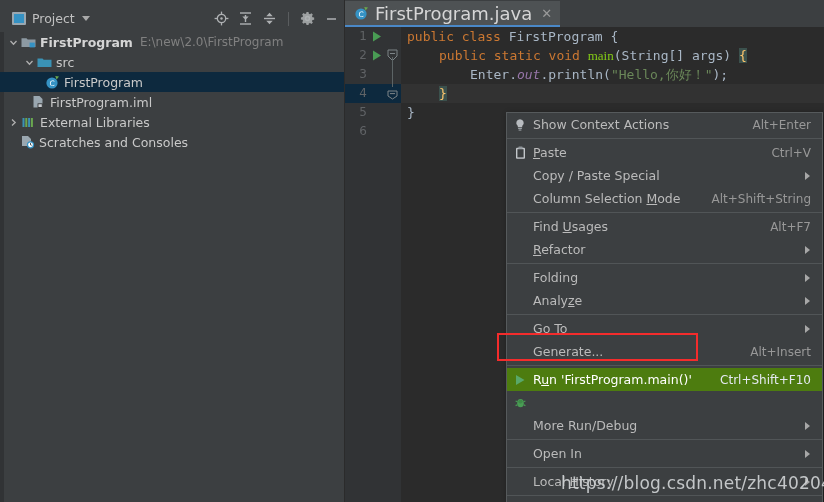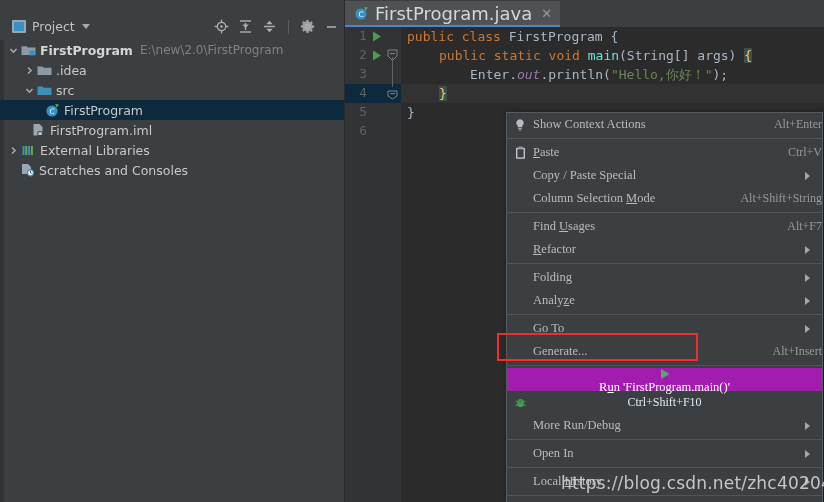--- a/index.html
+++ b/index.html
@@ -11,21 +11,21 @@
     overflow: hidden;
     font-family: "DejaVu Sans", "Liberation Sans", sans-serif;
     font-size: 12px;
     color: #bbbbbb;
     position: relative;
   }
   .root { position: absolute; inset: 0; }
 
   
   .sidebar {
-    position: absolute; left: 0; top: 13px; width: 345px; height: 430px;
+    position: absolute; left: 0; top: 5px; width: 345px; height: 430px;
     background: #3c3f41;
     box-sizing: border-box;
   }
   .sidebar-header {
     position: absolute; left: 0; top: 0; width: 345px; height: 27px;
     background: #3c3f41;
     display: flex; align-items: center;
   }
   .proj-icon {
     width: 14px; height: 13px; margin-left: 12px; margin-right: 6px;
@@ -130,51 +130,50 @@
   }
   .fold-line {
     position: absolute; left: 47px; width: 1px; background: #5c6466;
   }
   .code-line {
     position: absolute; left: 62px; height: 19px; line-height: 19px;
     white-space: pre;
   }
   .kw { color: #cc7832; }
   .cls { color: #a9b7c6; }
-  .fn { color: #5eead4; }
+  .fn { color: #84cc16; font-family: Liberation Serif, serif; }
   .plain { color: #a9b7c6; }
   .str { color: #6a8759; }
   .fld { color: #9876aa; font-style: italic; }
   .brace-hl { background: #3b514d; color: #ffc66d; }
 
   
   .ctxmenu {
     position: absolute; left: 506px; top: 112px; width: 317px;
     background: #3c3f41;
     border: 1px solid #565a5c;
     box-sizing: border-box;
     box-shadow: 2px 2px 6px rgba(0,0,0,0.45);
     z-index: 20;
   }
   .mi {
     height: 23px; display: flex; align-items: center; position: relative;
     box-sizing: border-box;
     font-size: 12.5px; color: #bbbbbb;
     padding-left: 0;
-    font-family: Liberation Serif, serif;
-  }
-  .mi.sel { background: #a21caf; color: #ffffff; flex-direction: column; }
+  }
+  .mi.sel { background: #4d7c0f; color: #ffffff; }
   .mi-icon {
     width: 26px; min-width: 26px; height: 23px;
     display: flex; align-items: center; justify-content: center;
   }
   .mi-label { flex: 1; white-space: nowrap; }
   .mi-label u { text-decoration: underline; }
   .mi-short {
-    color: #989898; font-size: 12px; white-space: nowrap;
+    color: #989898; font-size: 12px; margin-right: 11px; white-space: nowrap;
   }
   .mi.sel .mi-short { color: #e4e9f2; }
   .mi-arrow {
     width: 0; height: 0; margin-right: 12px;
     border-top: 4px solid transparent;
     border-bottom: 4px solid transparent;
     border-left: 5px solid #a7a7a7;
   }
   .msep { height: 1px; background: #515557; margin: 2px 0; }
 
@@ -256,33 +255,20 @@
         <span class="ticon">
           <svg width="15" height="13" viewBox="0 0 15 13">
             <path fill="#8d9aa3" d="M0.5 2.2h5l1.2 1.3h7.8v7.6H0.5z"></path>
             <rect x="8.6" y="6.6" width="5.2" height="4.8" fill="#3592c4"></rect>
           </svg>
         </span>
         <span class="tlabel bold">FirstProgram</span>
         <span class="tpath">E:\new\2.0\FirstProgram</span>
       </div>
 
-      <div class="trow indent-2">
-        <span class="twisty">
-          <svg width="9" height="9" viewBox="0 0 9 9">
-              <polyline points="3,1.5 6.2,4.5 3,7.5" fill="none" stroke="#b0b0b0" stroke-width="1.3"></polyline>
-            </svg>
-        </span>
-        <span class="ticon">
-          <svg width="15" height="13" viewBox="0 0 15 13">
-            <path fill="#8d9aa3" d="M0.5 2.4h5l1.2 1.3h7.8v7.4H0.5z"></path>
-          </svg>
-        </span>
-        <span class="tlabel">.idea</span>
-      </div>
 
       <div class="trow indent-2">
         <span class="twisty">
           <svg width="9" height="9" viewBox="0 0 9 9">
               <polyline points="1.5,3 4.5,6.2 7.5,3" fill="none" stroke="#b0b0b0" stroke-width="1.3"></polyline>
             </svg>
         </span>
         <span class="ticon">
           <svg width="15" height="13" viewBox="0 0 15 13">
             <path fill="#3a92b5" d="M0.5 2.4h5l1.2 1.3h7.8v7.4H0.5z"></path>

